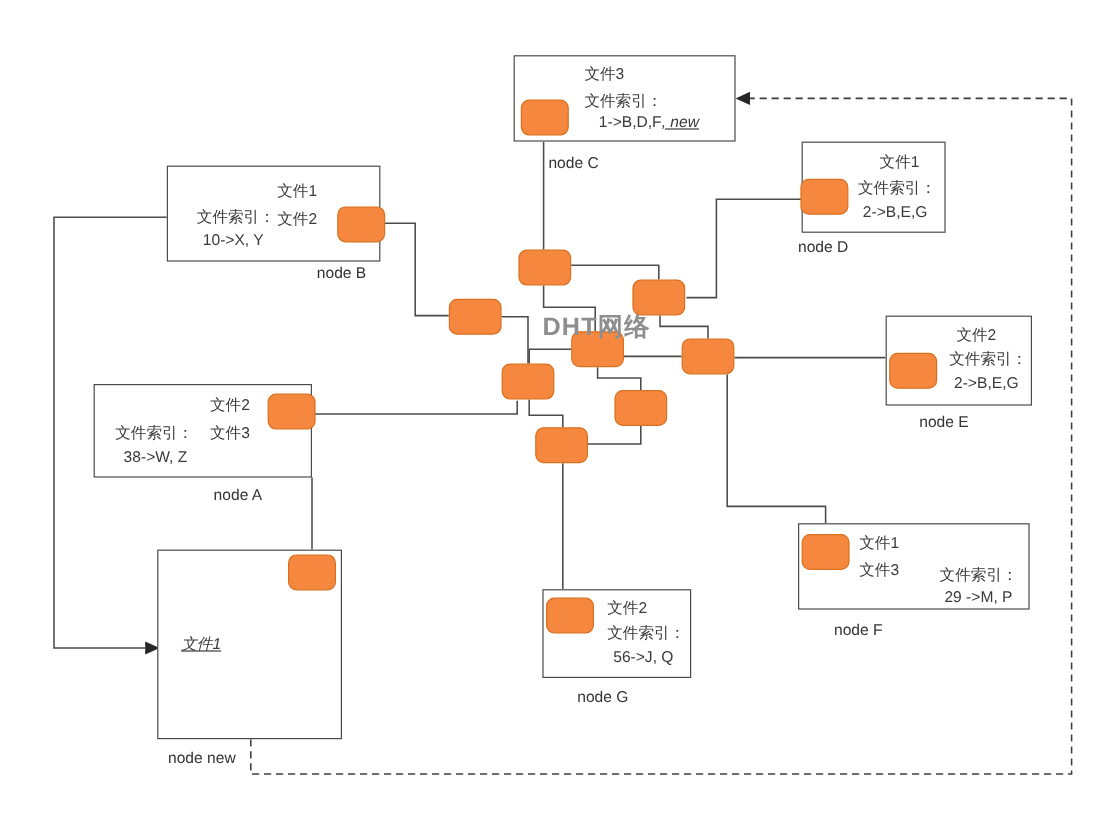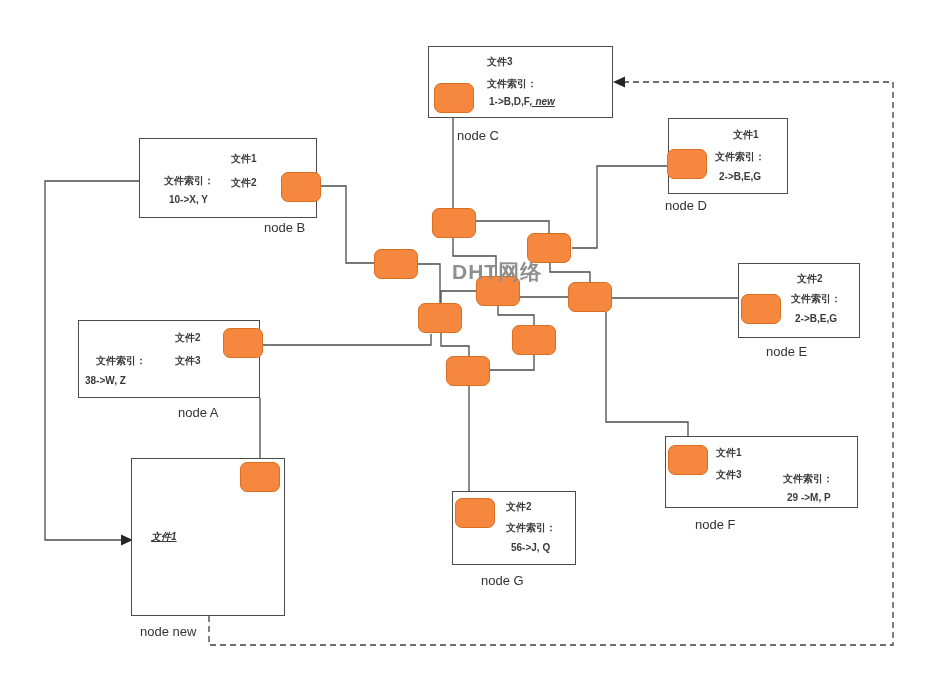--- a/index.html
+++ b/index.html
@@ -5,21 +5,21 @@
   html,body{margin:0;padding:0;background:#fff;}
   #stage{
     position:relative;width:927px;height:684px;background:#ffffff;overflow:hidden;
     font-family:"Liberation Sans","DejaVu Sans",sans-serif;color:#3a3a3a;
   }
   #wires{position:absolute;left:0;top:0;z-index:1;}
   .box{position:absolute;background:#ffffff;border:1px solid #4b4b4b;z-index:2;box-sizing:border-box;}
   .chip{position:absolute;width:44px;height:30px;background:#F5873E;border:1px solid #D9701F;
         border-radius:7px;box-sizing:border-box;z-index:3;}
   .chip--box{width:40px;}
-  .txt{position:absolute;font-size:10px;line-height:15px;white-space:nowrap;z-index:3;font-weight:bold;}
+  .txt{position:absolute;font-size:13px;line-height:15px;white-space:nowrap;z-index:3;}
   .nodelabel{position:absolute;font-size:13px;line-height:15px;white-space:nowrap;z-index:2;color:#333;}
   .em-ul{font-style:italic;text-decoration:underline;}
   .dht-title{position:absolute;left:452px;top:258px;font-size:21px;font-weight:bold;
              color:#8e8e8e;letter-spacing:1px;z-index:4;}
 </style>
 </head>
 <body>
 
 <div id="stage">
 
@@ -58,21 +58,21 @@
   <div class="chip" style="left:374px;top:249px"></div>
   <div class="chip" style="left:476px;top:276px"></div>
   <div class="chip" style="left:568px;top:282px"></div>
   <div class="chip" style="left:418px;top:303px"></div>
   <div class="chip" style="left:512px;top:325px"></div>
   <div class="chip" style="left:446px;top:356px"></div>
 
   <div class="box" style="left:428px;top:46px;width:185px;height:72px">
     <span class="txt" style="left:58px;top:7px">文件3</span>
     <span class="txt" style="left:58px;top:29px">文件索引：</span>
-    <span class="txt" style="left:60px;top:47px"><span>1-&gt;B,D,F</span><span class="em-ul">, new</span></span>
+    <span class="txt" style="left:70px;top:47px"><span>1-&gt;B,D,F</span><span class="em-ul">, new</span></span>
     <div class="chip chip--box" style="left:5px;top:36px"></div>
   </div>
   <div class="nodelabel" style="left:457px;top:128px">node C</div>
 
   <div class="box" style="left:139px;top:138px;width:178px;height:80px">
     <span class="txt" style="left:91px;top:12px">文件1</span>
     <span class="txt" style="left:24px;top:34px">文件索引：</span>
     <span class="txt" style="left:91px;top:36px">文件2</span>
     <span class="txt" style="left:29px;top:53px">10-&gt;X, Y</span>
     <div class="chip chip--box" style="left:141px;top:33px"></div>
@@ -92,21 +92,21 @@
     <span class="txt" style="left:52px;top:27px">文件索引：</span>
     <span class="txt" style="left:56px;top:47px">2-&gt;B,E,G</span>
     <div class="chip chip--box" style="left:2px;top:30px"></div>
   </div>
   <div class="nodelabel" style="left:766px;top:344px">node E</div>
 
   <div class="box" style="left:78px;top:320px;width:182px;height:78px">
     <span class="txt" style="left:96px;top:9px">文件2</span>
     <span class="txt" style="left:96px;top:32px">文件3</span>
     <span class="txt" style="left:17px;top:32px">文件索引：</span>
-    <span class="txt" style="left:6px;top:52px">38-&gt;W, Z</span>
+    <span class="txt" style="left:24px;top:52px">38-&gt;W, Z</span>
     <div class="chip chip--box" style="left:144px;top:7px"></div>
   </div>
   <div class="nodelabel" style="left:178px;top:405px">node A</div>
 
   <div class="box" style="left:665px;top:436px;width:193px;height:72px">
     <span class="txt" style="left:50px;top:8px">文件1</span>
     <span class="txt" style="left:50px;top:30px">文件3</span>
     <span class="txt" style="left:117px;top:34px">文件索引：</span>
     <span class="txt" style="left:121px;top:53px">29 -&gt;M, P</span>
     <div class="chip chip--box" style="left:2px;top:8px"></div>

